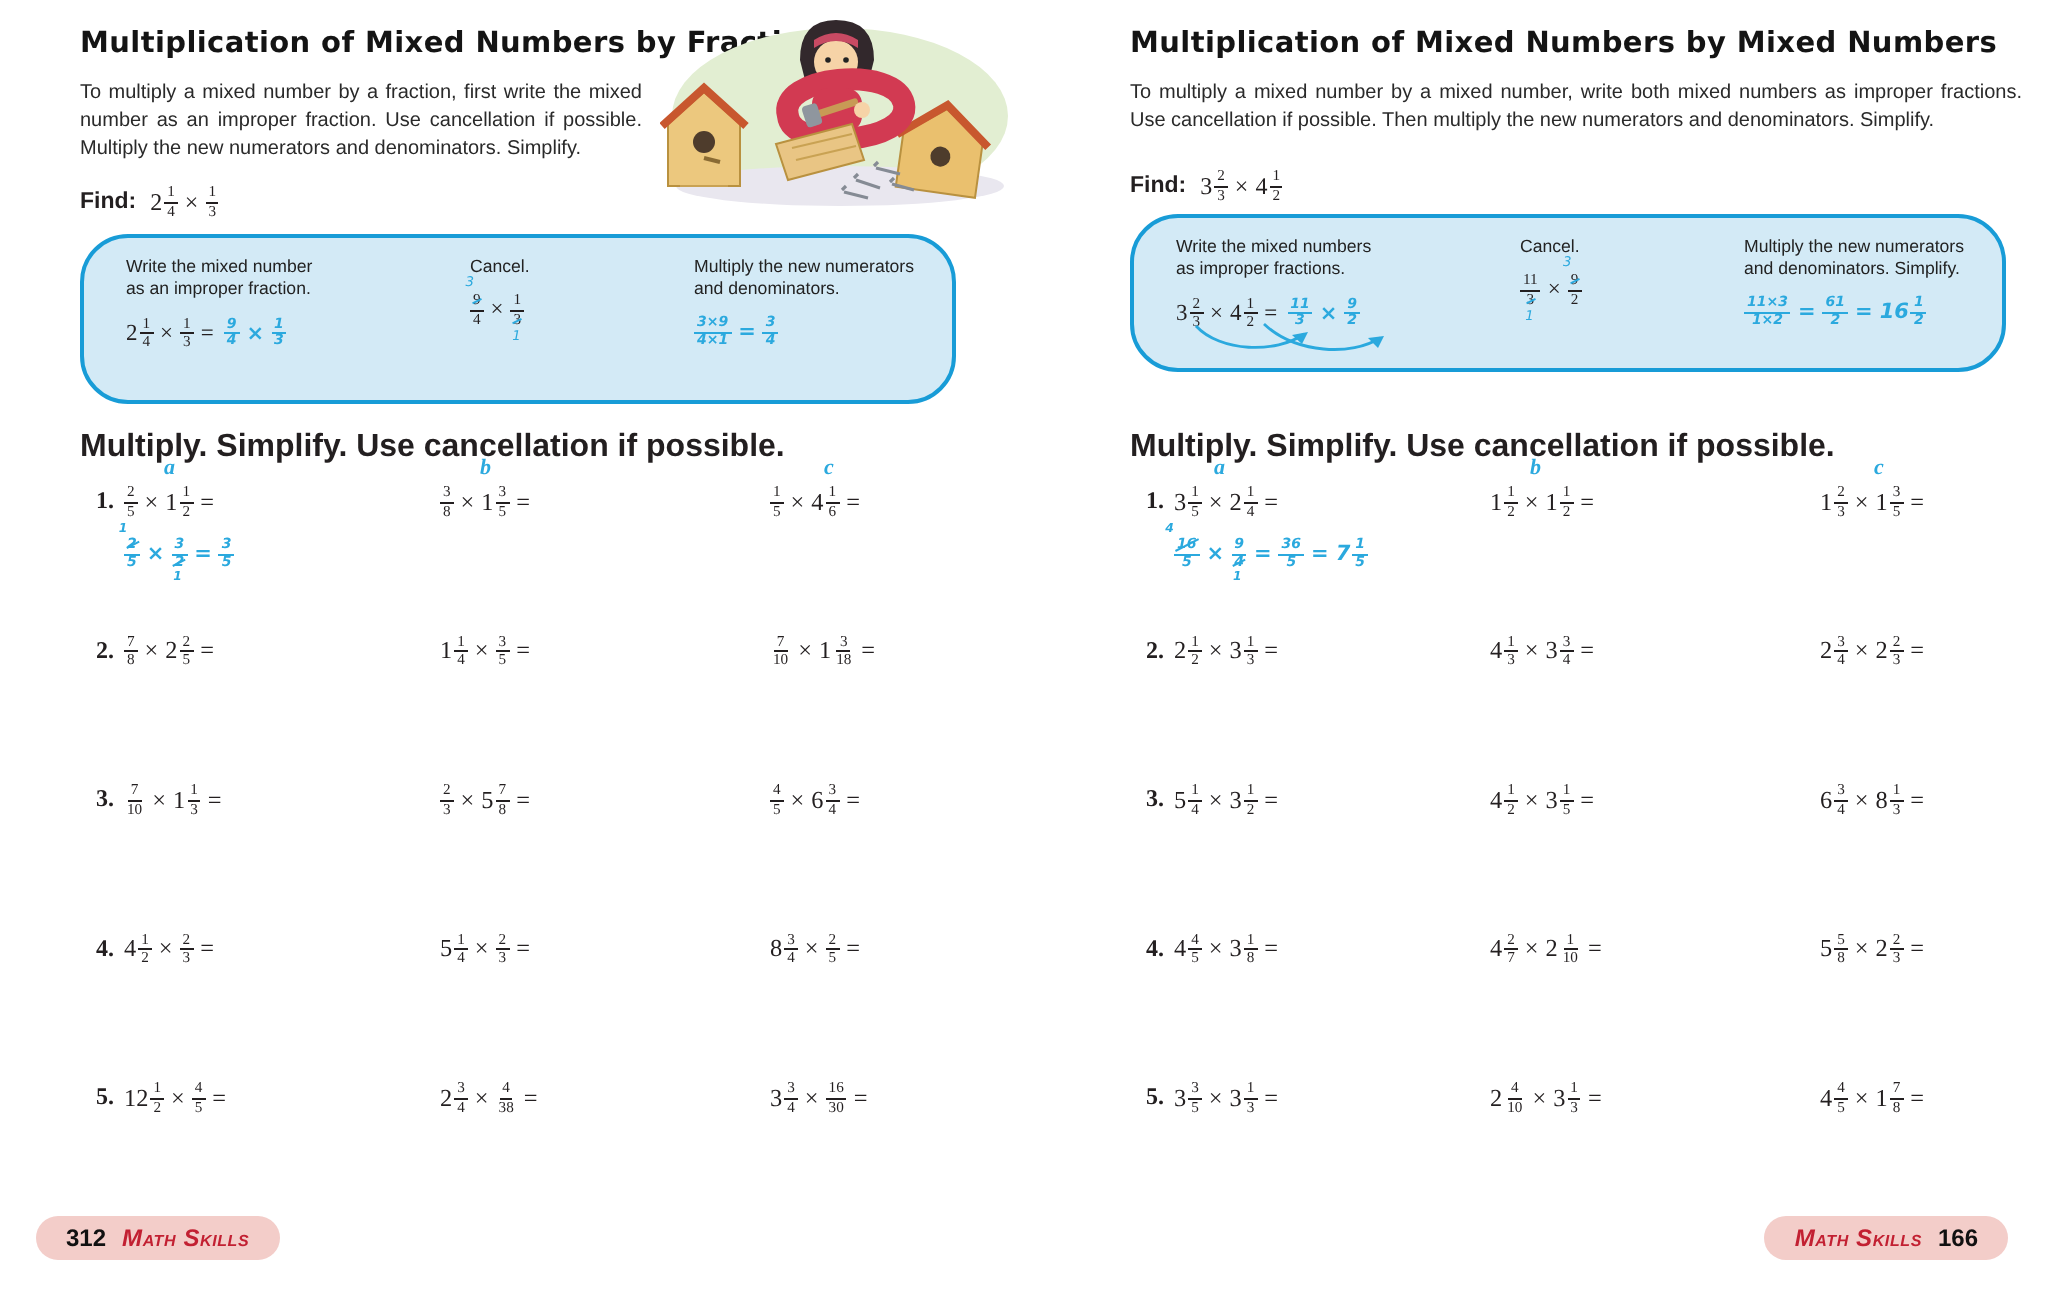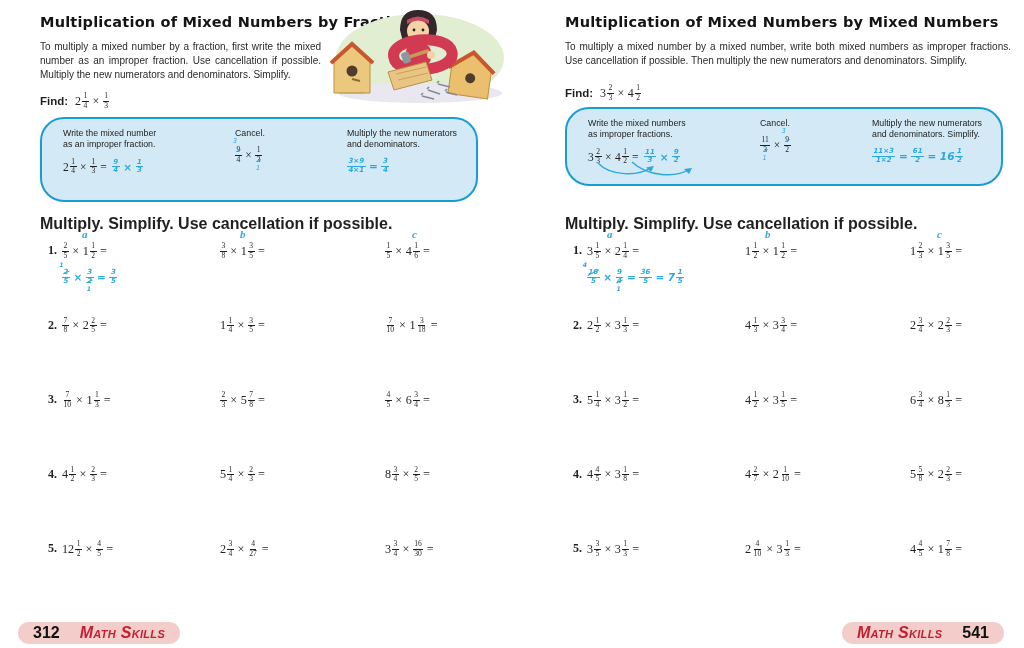--- a/index.html
+++ b/index.html
@@ -70,22 +70,22 @@
 
   .hand{color:var(--blue);font-style:italic;font-family:"DejaVu Sans",sans-serif;
         font-size:10.5px;font-weight:bold;}
   .hand .fr{font-size:7px;}
   .pm{font-size:12.2px;}
   .bmath-black{font-size:11.5px;}
 
   .arrows{position:absolute;left:2px;top:13px;pointer-events:none;}
 
   
-  .pill{position:absolute;bottom:4px;height:22px;border-radius:12px;background:var(--pill);
-        display:flex;align-items:center;gap:20px;padding:0 15px;font-weight:bold;font-size:16px;}
+  .pill{position:absolute;bottom:18px;height:22px;border-radius:12px;background:var(--pill);
+        display:flex;align-items:center;gap:8px;padding:0 15px;font-weight:bold;font-size:12px;}
   .pill-left{left:18px;} .pill-right{right:20px;}
   .pill .pno{color:#111;}
   .pill .plabel{color:var(--red);font-variant:small-caps;letter-spacing:.3px;font-style:italic;}
 
   .illus{position:absolute;left:330px;top:0px;width:176px;height:110px;}
 </style>
 </head>
 <body>
 
 <div class="sheet">
@@ -516,21 +516,21 @@
                     <span class="whole">2</span>
                     <span class="fr">
                       <span class="ftop"><span class="fv">3</span></span>
                       <span class="fbot"><span class="fv">4</span></span>
                     </span>
                   </span>
                   <span class="mtok">×</span>
                   <span class="mix">
                     <span class="fr">
                       <span class="ftop"><span class="fv">4</span></span>
-                      <span class="fbot"><span class="fv">27</span></span>
+                      <span class="fbot"><span class="fv">38</span></span>
                     </span>
                   </span>
                   <span class="mtok">=</span>
                 </span>
               </div>
             </div>
             <div class="cell">
               <div class="exline">
                 <span class="math pm">
                   <span class="mix">
@@ -1109,15 +1109,15 @@
         </div>
     </div>
   </section>
 
   <div class="pill pill-left">
     <span class="pno">312</span>
     <span class="plabel">Math Skills</span>
   </div>
   <div class="pill pill-right">
     <span class="plabel">Math Skills</span>
-    <span class="pno">541</span>
+    <span class="pno">166</span>
   </div>
 </div>
 
 </body></html>

